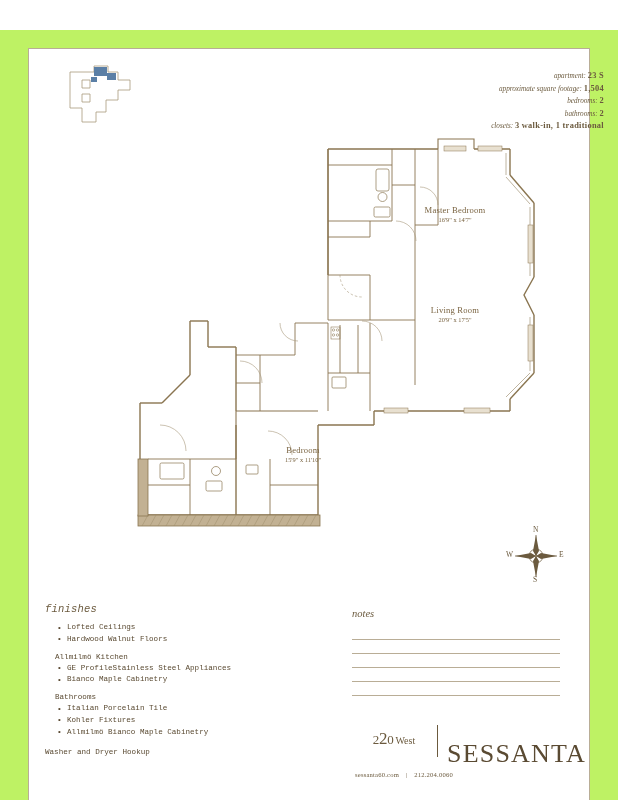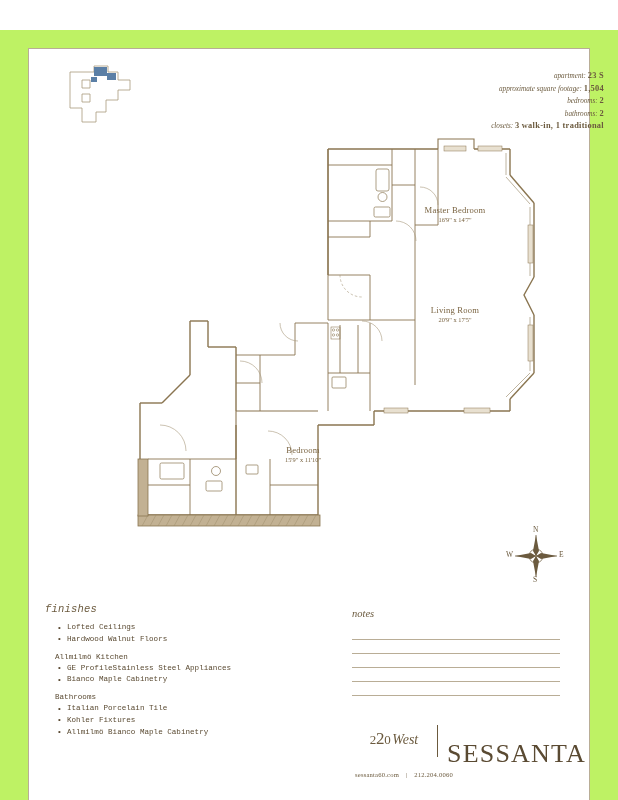--- a/index.html
+++ b/index.html
@@ -157,22 +157,21 @@
     width: 78px;
     text-align: center;
     color: #6b5a3e;
   }
   .logo .wlogo .num {
     font-size: 13px;
     letter-spacing: -0.3px;
   }
   .logo .wlogo .num .big { font-size: 17px; }
   .logo .wlogo .west {
-    font-size: 14px;
-    font-style: italic;
+    font-size: 10px;
     display: inline-block;
     margin-left: 2px;
   }
   .logo .bar {
     position: absolute;
     left: 82px; top: 0px;
     width: 1px; height: 32px;
     background: #6b5a3e;
   }
   .logo .sessanta {
@@ -477,20 +476,21 @@
 
     <div class="fgroup">
       <div class="gt">Bathrooms</div>
       <ul>
         <li>Italian Porcelain Tile</li>
         <li>Kohler Fixtures</li>
         <li>Allmilmö Bianco Maple Cabinetry</li>
       </ul>
     </div>
 
+    <div class="fsolo">Washer and Dryer Hookup</div>
   </div>
 
   <div class="notes">
     <div class="nt">notes</div>
     <div class="line"></div>
     <div class="line"></div>
     <div class="line"></div>
     <div class="line"></div>
     <div class="line"></div>
   </div>

